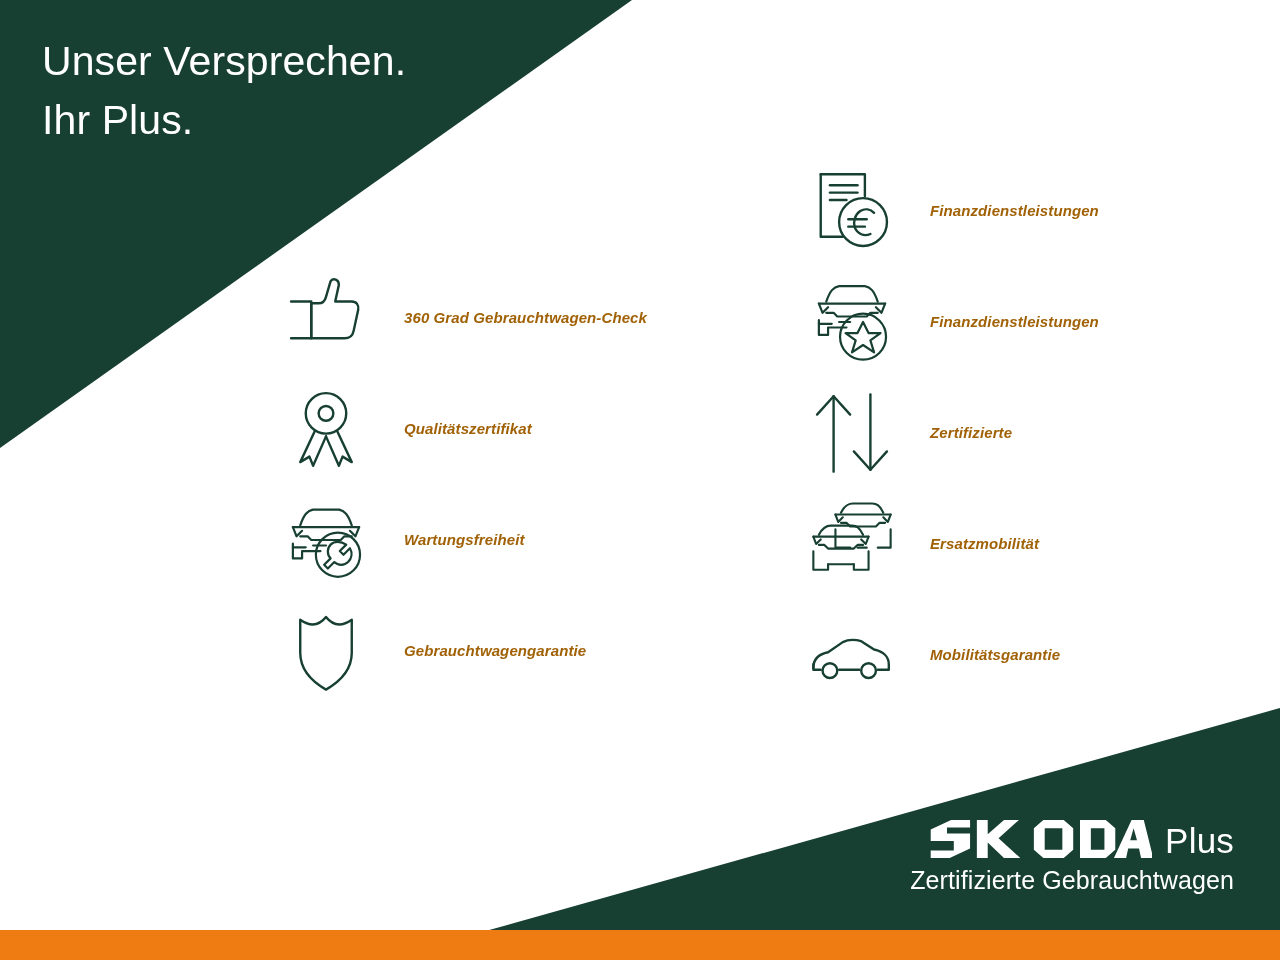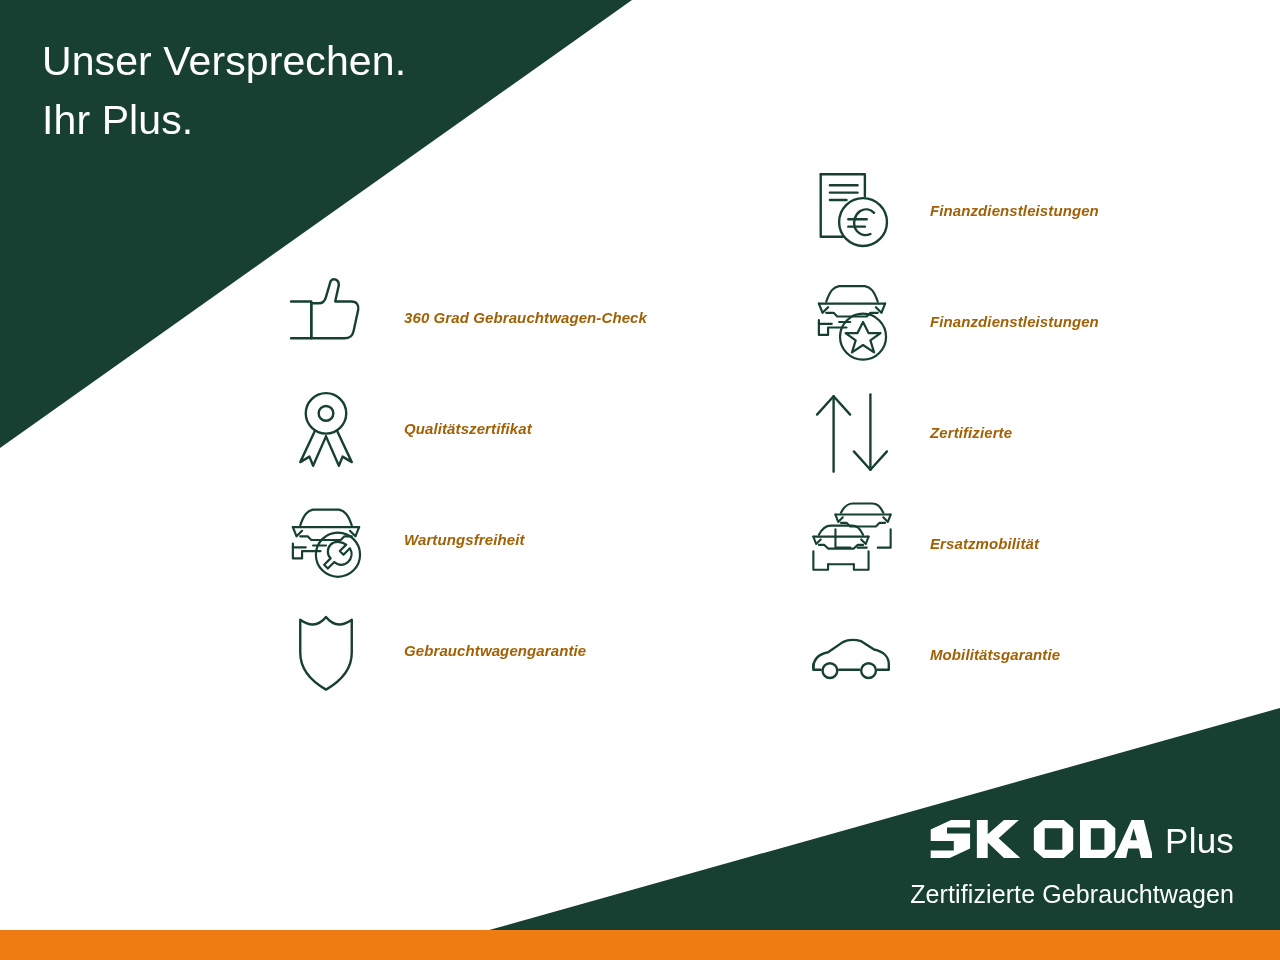--- a/index.html
+++ b/index.html
@@ -109,21 +109,21 @@
     height: 38px;
     width: auto;
   }
   #plus-word {
     font-size: 35px;
     font-weight: 400;
     letter-spacing: 0.2px;
     line-height: 1;
   }
   #logo-tagline {
-    margin-top: 22px;
+    margin-top: 8px;
     font-size: 25px;
     font-weight: 400;
     letter-spacing: 0.1px;
     line-height: 1.15;
   }
 </style>
 </head>
 <body>
 
 <div id="stage">

